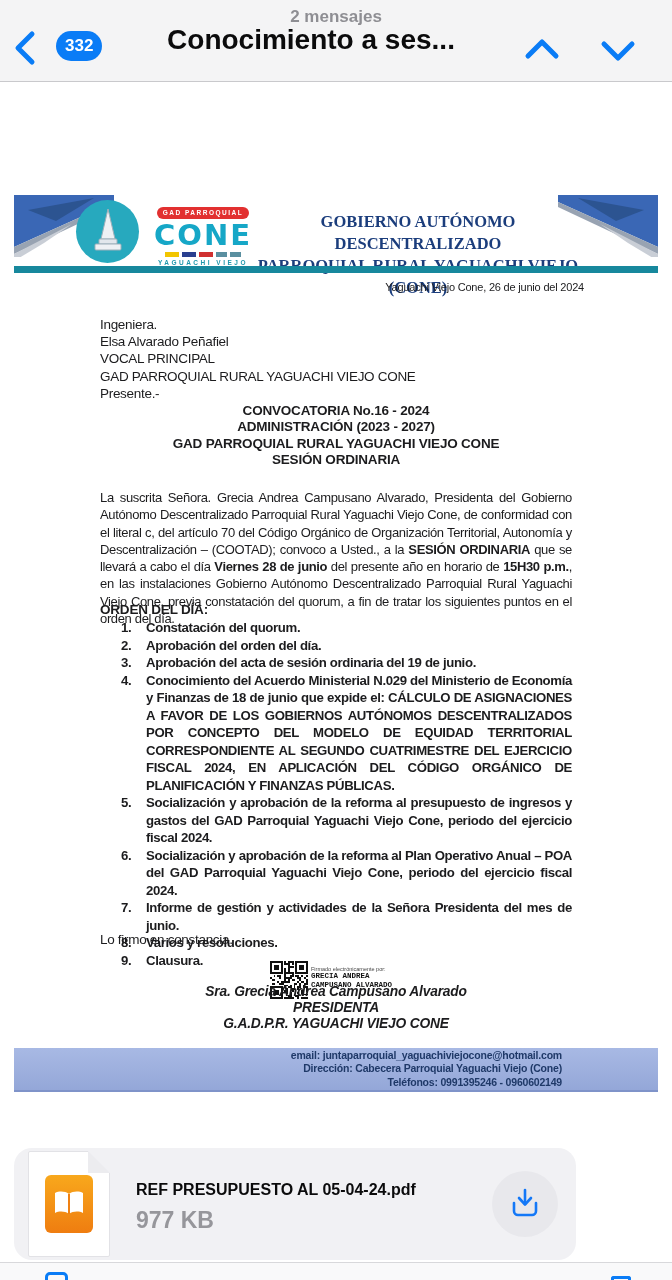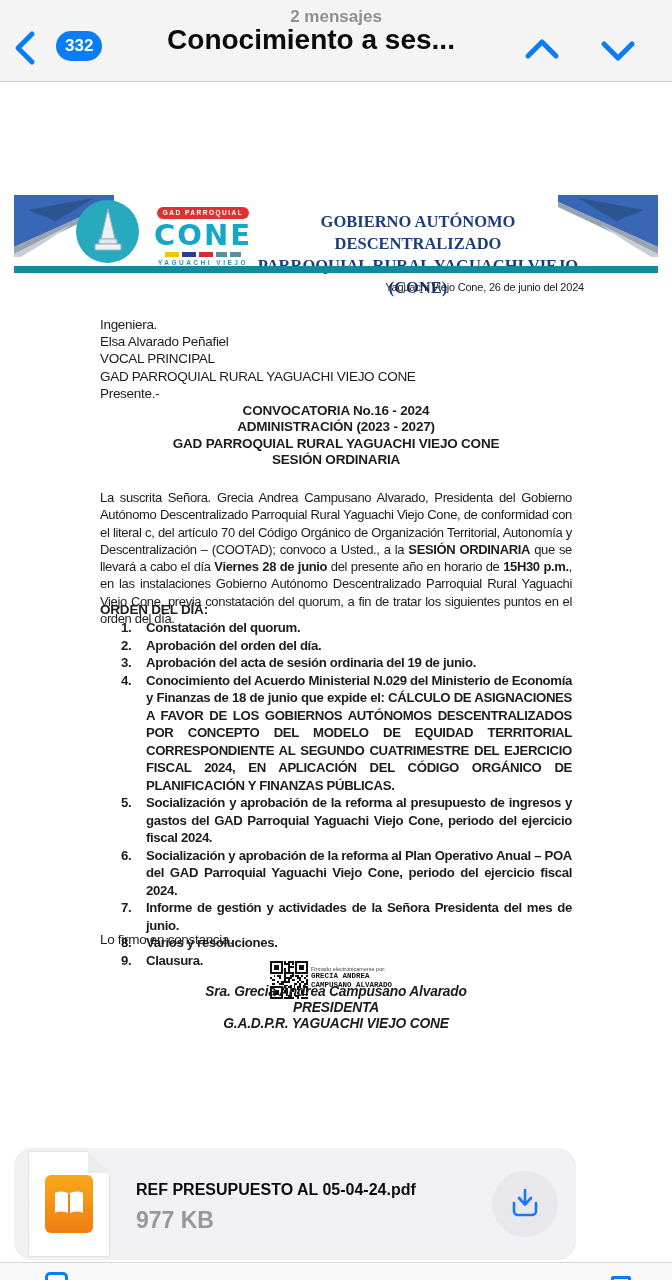--- a/index.html
+++ b/index.html
@@ -351,20 +351,25 @@
       <div class="esign-name">CAMPUSANO ALVARADO</div>
     </div>
   </div>
 
   <div class="sig-block letter-text">
     <div>Sra. Grecia Andrea Campusano Alvarado</div>
     <div>PRESIDENTA</div>
     <div>G.A.D.P.R. YAGUACHI VIEJO CONE</div>
   </div>
 
+  <footer class="doc-footer">
+    <div>email: juntaparroquial_yaguachiviejocone@hotmail.com</div>
+    <div>Dirección: Cabecera Parroquial Yaguachi Viejo (Cone)</div>
+    <div>Teléfonos: 0991395246 - 0960602149</div>
+  </footer>
 
   <div class="attach-card">
     <div class="page-icon">
       <span class="dogear"></span>
       <div class="book-tile">
         <svg width="34" height="30" viewBox="0 0 34 30">
           <path d="M17 5 C13 2, 7 2, 3 4 L3 24 C7 22, 13 22, 17 25 C21 22, 27 22, 31 24 L31 4 C27 2, 21 2, 17 5 Z" fill="#ffffff"></path>
           <line x1="17" y1="5" x2="17" y2="25" stroke="#f08112" stroke-width="2"></line>
         </svg>
       </div>

